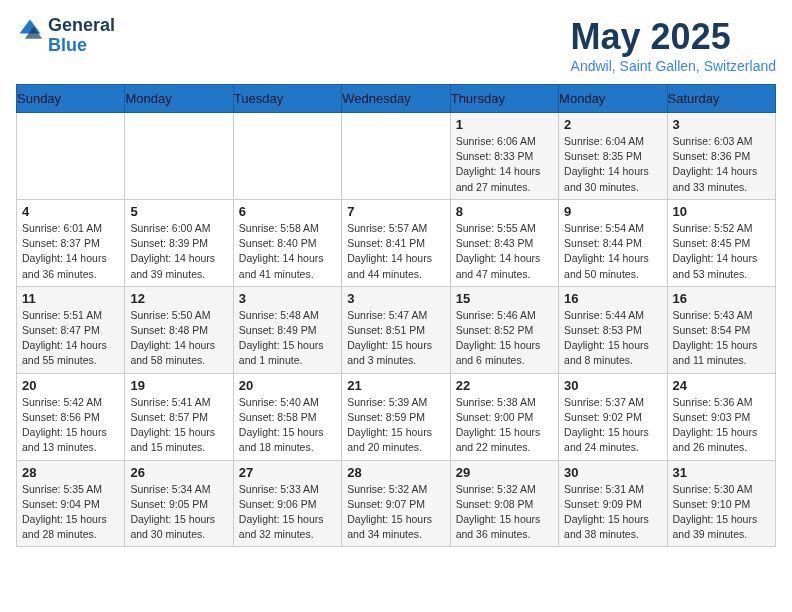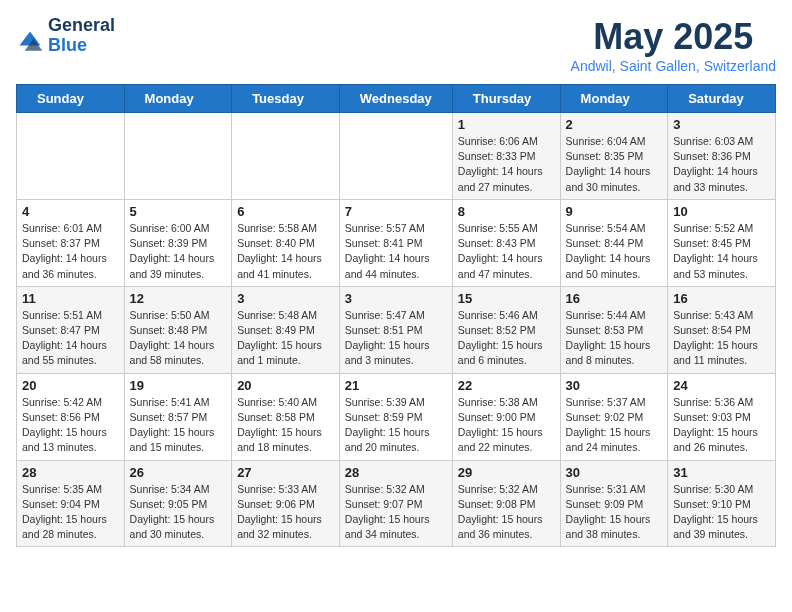--- a/index.html
+++ b/index.html
@@ -11,56 +11,56 @@
       padding: 16px;
     }
     .header {
       display: flex;
       justify-content: space-between;
       align-items: flex-start;
       margin-bottom: 10px;
     }
     .logo {
       display: flex;
-      align-items: flex-end;
+      align-items: flex-start;
       gap: 4px;
     }
     .logo-text {
       font-size: 18px;
       font-weight: bold;
       color: #1a3a5c;
       line-height: 1.1;
     }
     .logo-blue { color: #2176c7; }
     .logo-icon {
       width: 28px;
       height: 28px;
     }
-    .title-area { text-align: center; }
+    .title-area { text-align: left; }
     .month-title {
       font-size: 36px;
       font-weight: bold;
       color: #1a3a5c;
     }
     .subtitle {
       font-size: 14px;
       color: #3b82f6;
     }
     table {
       width: 100%;
       border-collapse: collapse;
       font-size: 11px;
     }
     thead tr th {
       background: #2176c7;
-      color: #ffffff;
-      padding: 6px 20px;
+      color: #0f172a;
+      padding: 6px 0;
       text-align: left;
       font-size: 13px;
-      font-weight: bold;
+      font-weight: normal;
       border: 1px solid #1a5fa0;
     }
     tbody tr td {
       border: 1px solid #ccc;
       vertical-align: top;
       padding: 4px 5px;
       width: 108px;
       min-height: 80px;
       background: #fff;
     }

